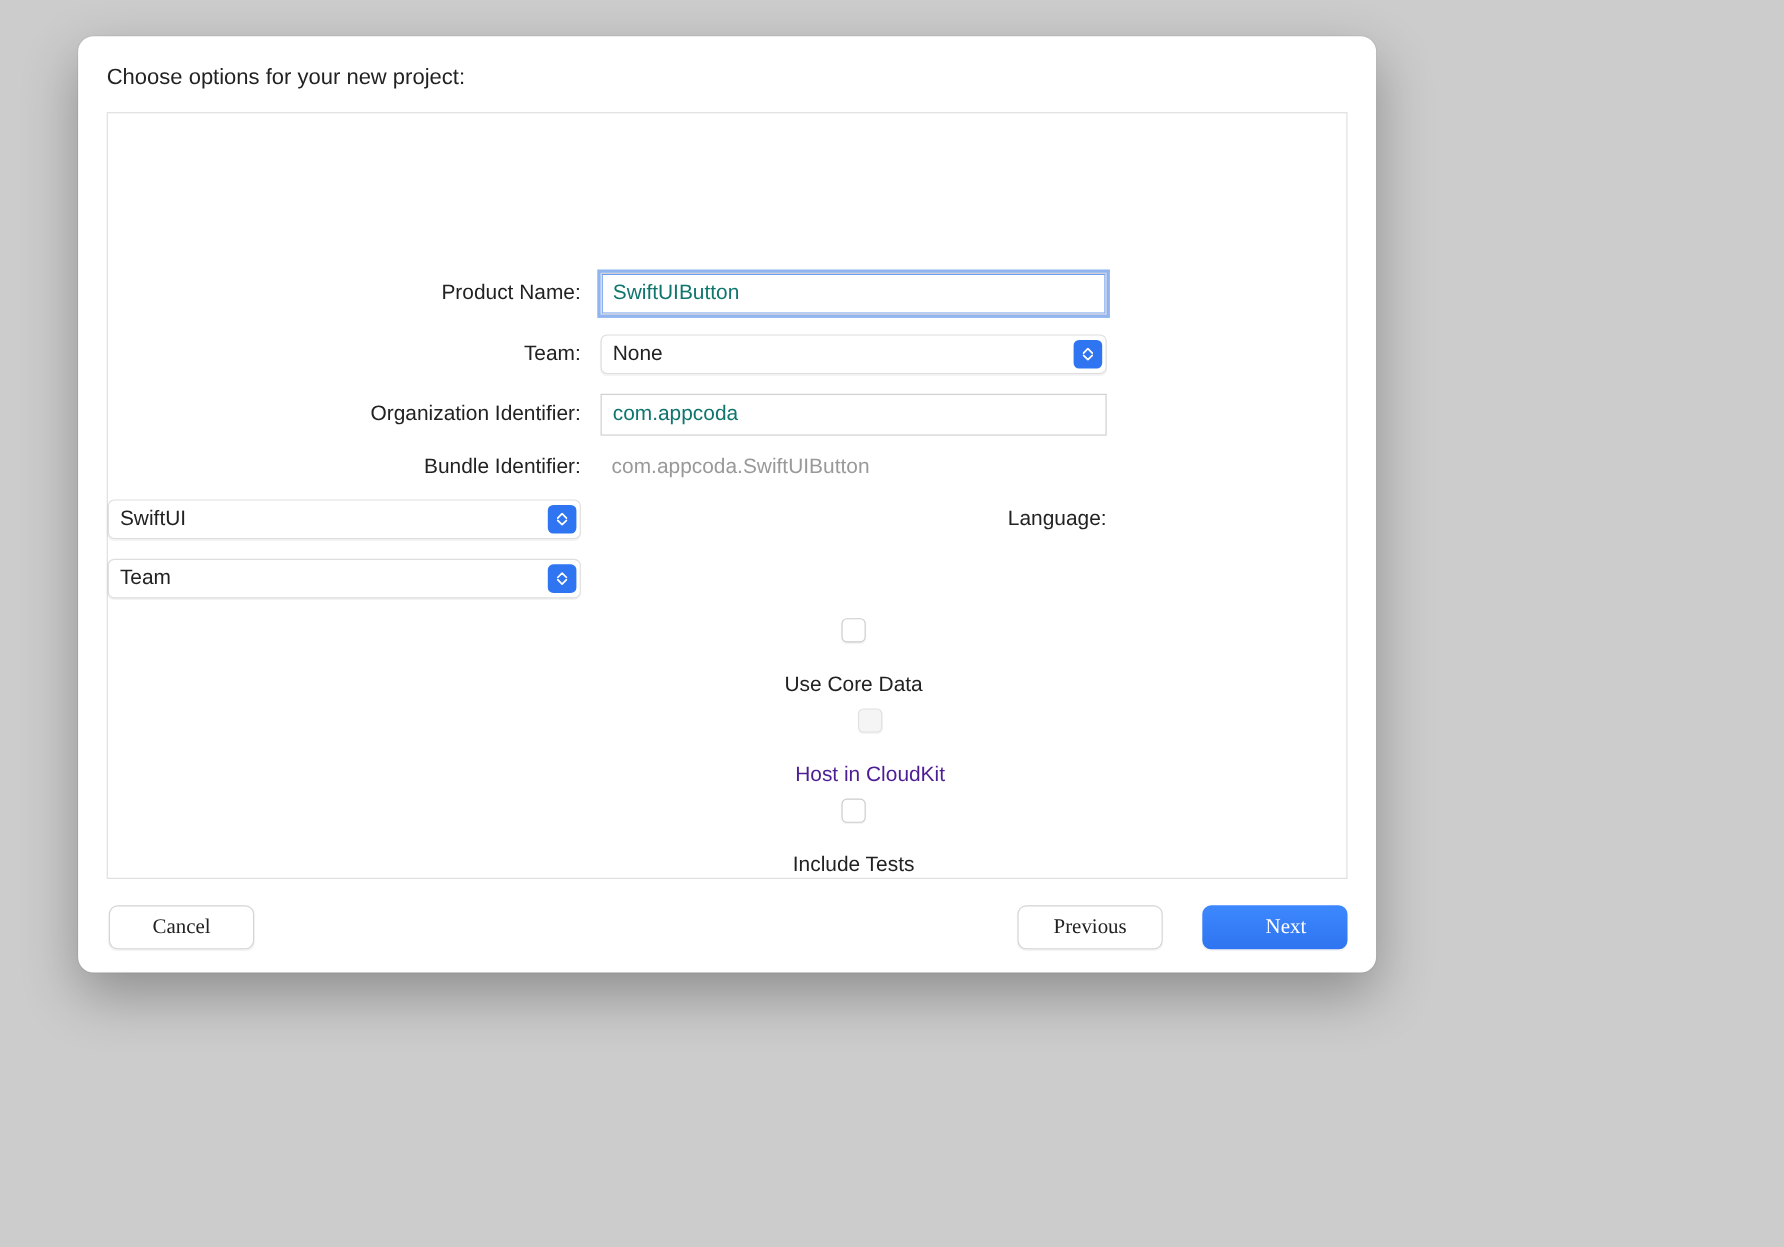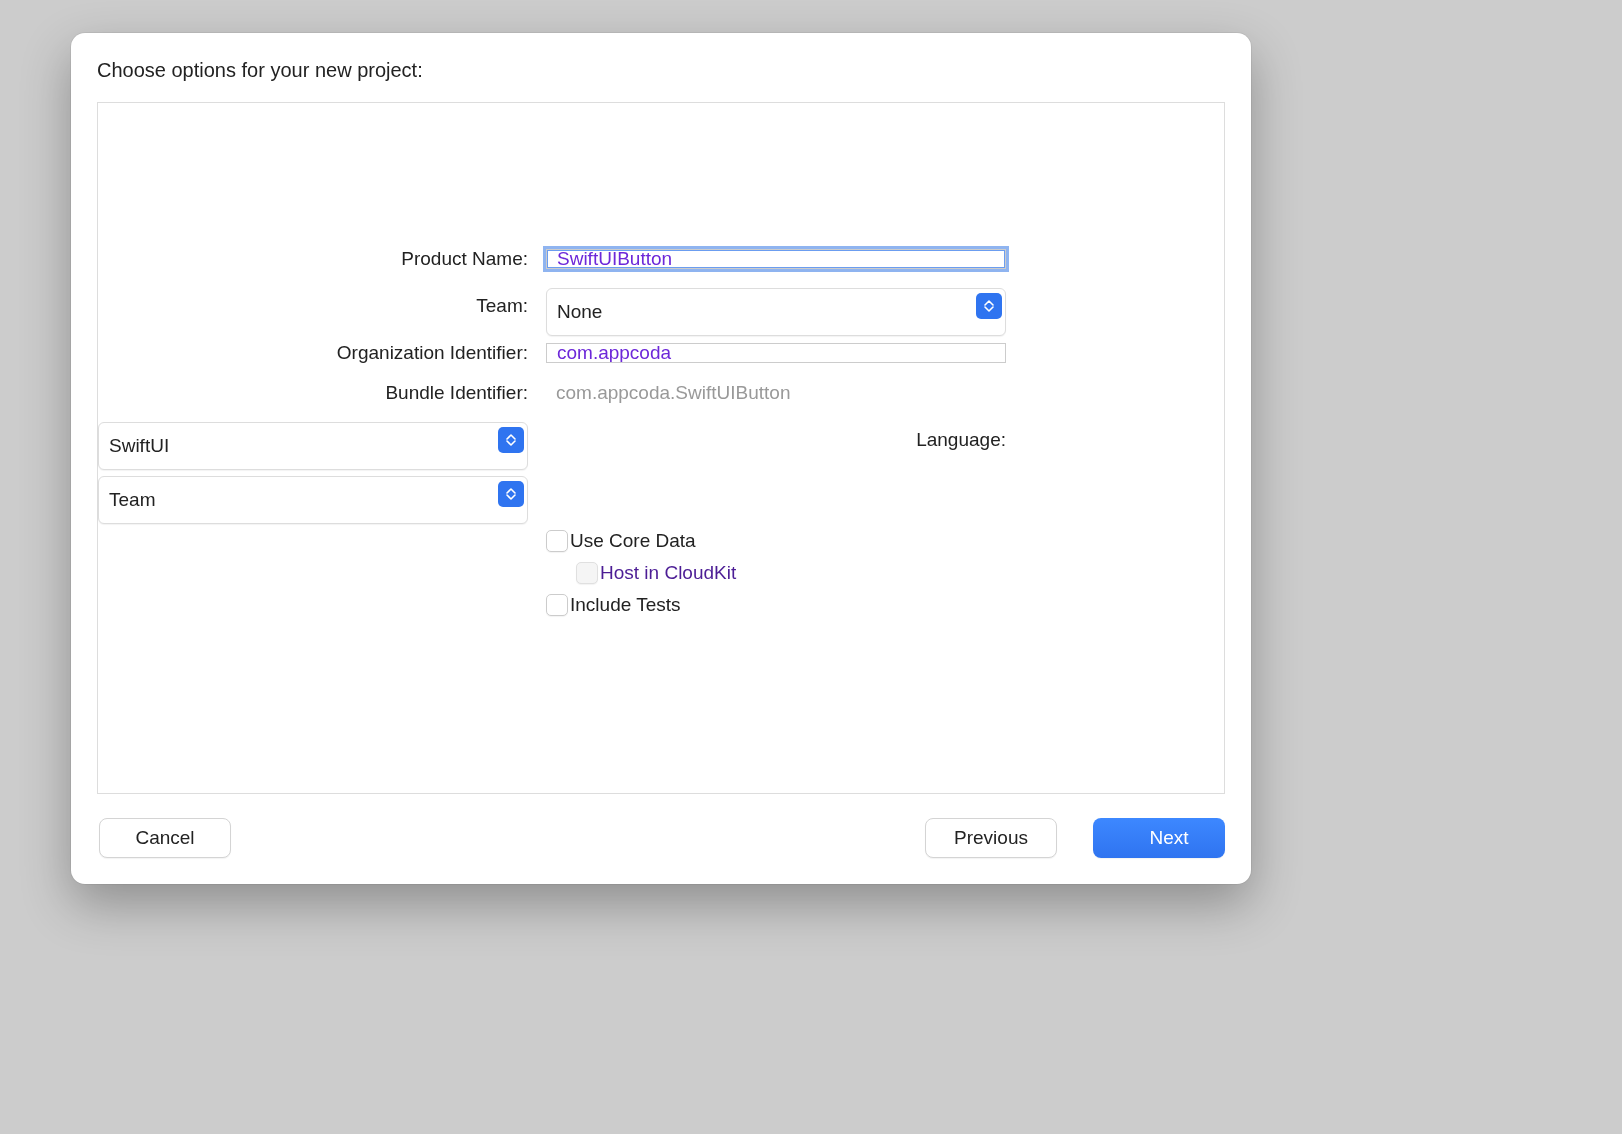--- a/index.html
+++ b/index.html
@@ -41,42 +41,42 @@
       row-gap: 18px;
       align-items: center;
     }
     .label {
       text-align: right;
       font-size: 19px;
       color: #222;
     }
     .text-input {
       width: 100%;
-      height: 20px;
+      height: 38px;
       border: 1px solid #cccccc;
       border-radius: 0;
       font-size: 19px;
       padding: 0 10px;
-      color: #6d28d9;
+      color: #0f766e;
       background: #fff;
     }
     .text-input.focused {
       border: 1px solid #cccccc;
       outline: 3px solid #8fb4f0;
       outline-offset: 0;
       box-shadow: 0 0 0 1px #6b9df0 inset;
     }
     .select-wrap {
       position: relative;
       width: 100%;
       height: 36px;
     }
     .select {
       width: 100%;
-      height: 48px;
+      height: 36px;
       border: 1px solid #dddddd;
       border-radius: 6px;
       font-size: 19px;
       padding: 0 10px;
       color: #222;
       display: flex;
       align-items: center;
       box-shadow: 0 1px 1px rgba(0,0,0,0.05);
       background: #fff;
     }
@@ -102,21 +102,22 @@
     .checkbox-section {
       grid-column: 2;
       display: flex;
       flex-direction: column;
       gap: 10px;
       margin-top: 0;
     }
     .checkbox-row {
       display: flex;
       align-items: center;
-      gap: 2px;
+      gap: 28px;
+      flex-direction: column;
     }
     .checkbox-row.indented { padding-left: 30px; }
     .checkbox {
       width: 22px;
       height: 22px;
       border: 1px solid #cccccc;
       border-radius: 5px;
       background: #fff;
       box-shadow: 0 1px 1px rgba(0,0,0,0.05);
     }
@@ -127,20 +128,21 @@
     .checkbox-label {
       font-size: 19px;
       color: #222;
     }
     .checkbox-label.disabled { color: #4c1d95; }
     .footer {
       display: flex;
       justify-content: space-between;
       align-items: flex-start;
       margin-top: 24px;
+      font-family: Liberation Serif, serif;
     }
     .footer-right { display: flex; gap: 36px; }
     .button {
       min-width: 132px;
       height: 40px;
       border-radius: 8px;
       font-size: 19px;
       border: 1px solid #d4d4d4;
       background: #fff;
       color: #222;

